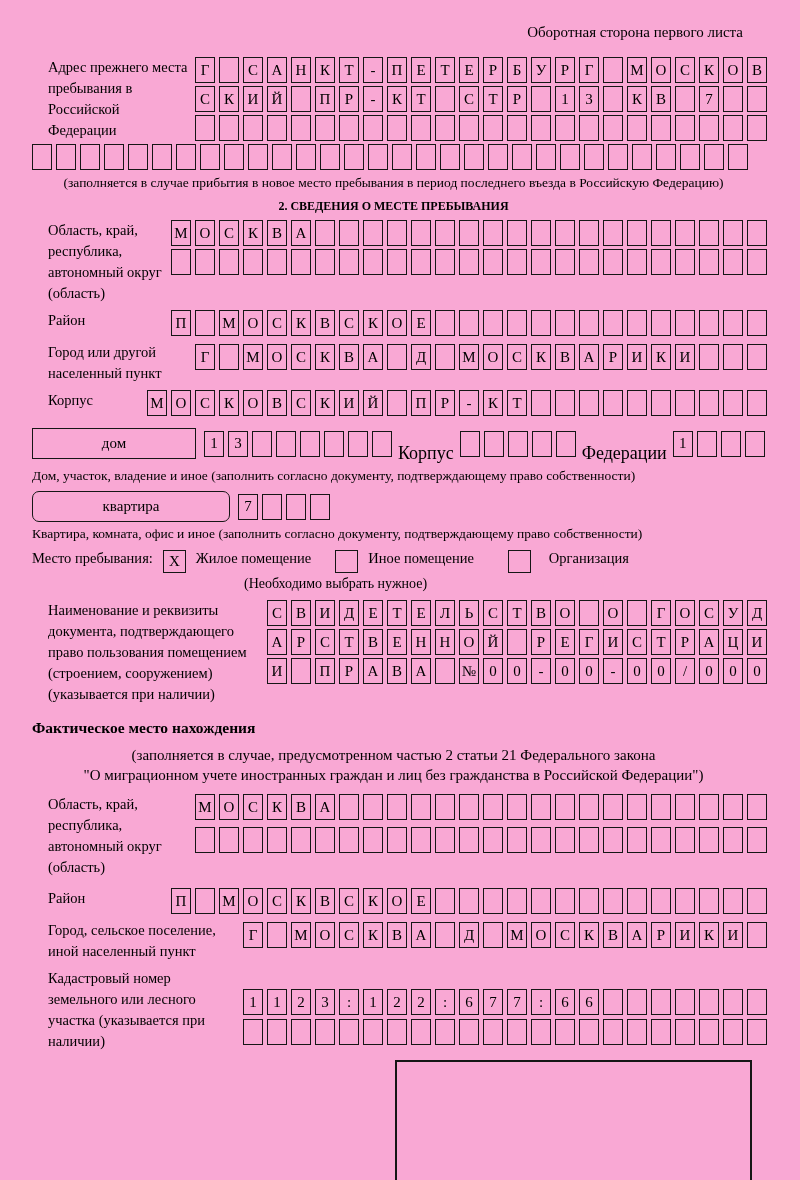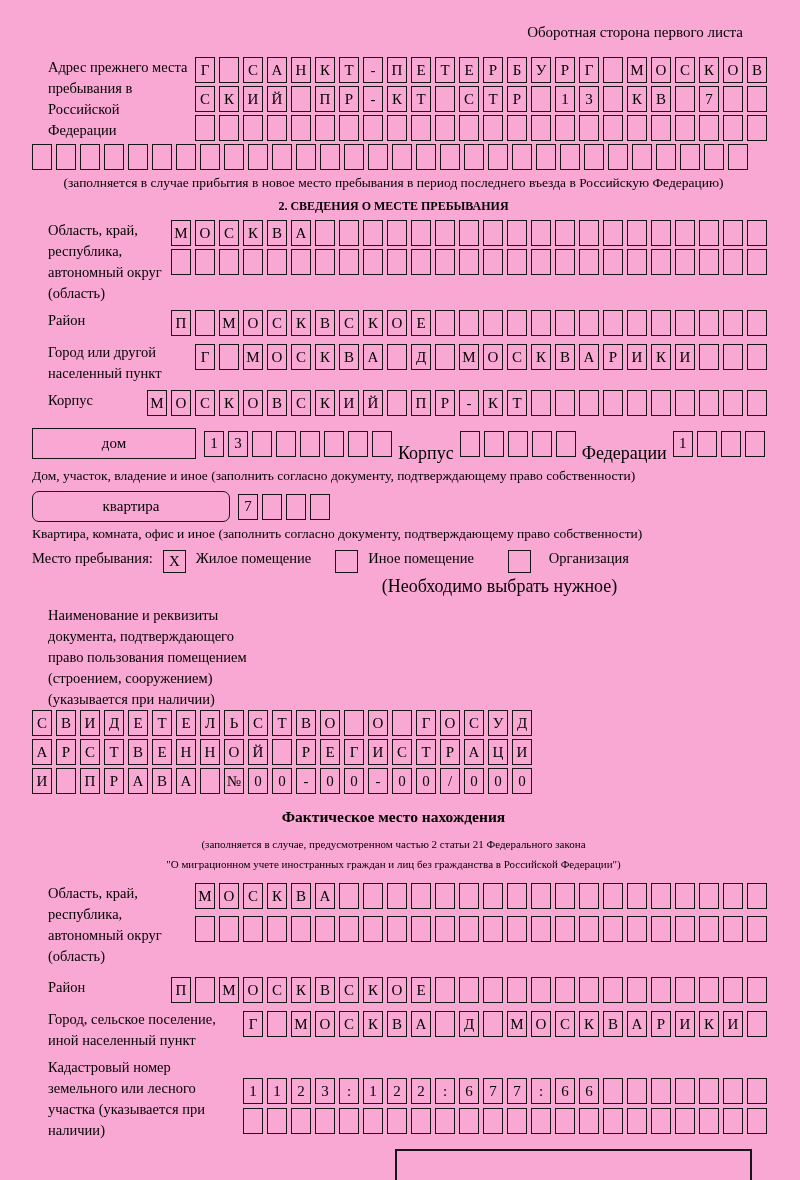--- a/index.html
+++ b/index.html
@@ -44,24 +44,24 @@
   .box-kv{ width:198px; margin-right:8px;border-radius:7px; }
   .inline-lbl{ font-size:18px; padding:0 6px; white-space:nowrap;margin-top:20px; }
   .sub-note{ font-size:13.5px; margin-top:4px; }
 
   .stay-row{ display:flex; margin-top:8px; font-size:14.5px; }
   .chk{
     flex:none; width:23px; height:23px; box-sizing:border-box;
     border:1.5px solid #161616; display:flex; align-items:center; justify-content:center;
     font-size:15px; margin:0 10px;
   }
-  .stay-note{ font-size:18px; margin:3px 0 0 212px;text-align:center; }
-
-  .fact-title{ text-align:center; font-weight:bold; font-size:15.5px; margin-top:14px; }
-  .fact-note{ text-align:center; font-size:11px; line-height:20px; margin-top:8px; }
+  .stay-note{ font-size:14px; margin:3px 0 0 212px; }
+
+  .fact-title{ text-align:left; font-weight:bold; font-size:15.5px; margin-top:14px; }
+  .fact-note{ text-align:center; font-size:15px; line-height:20px; margin-top:8px; }
 
   .stamp-wrap{ width:357px; margin-left:auto; margin-right:3px; margin-top:8px; }
   .stamp-box{ box-sizing:border-box; width:357px; height:178px; border:2px solid #161616; }
 </style>
 </head>
 <body>
 
 <div class="page">
 
   <div class="hdr-note">Оборотная сторона первого листа</div>
@@ -383,21 +383,21 @@
     <span>Место пребывания:</span>
     <span class="chk">X</span>
     <span>Жилое помещение</span>
     <span class="chk" style="margin-left:24px;"></span>
     <span>Иное помещение</span>
     <span class="chk" style="margin-left:34px;"></span>
     <span style="margin-left:8px;">Организация</span>
   </div>
   <div class="stay-note">(Необходимо выбрать нужное)</div>
 
-  <div class="block" style="margin-top:8px;flex-direction:column;">
+  <div class="block" style="margin-top:8px;">
     <div class="lbl w219">Наименование и реквизиты документа, подтверждающего право пользования помещением (строением, сооружением) (указывается при наличии)</div>
     <div class="cellcol">
       <div class="cells">
           <div class="cell">С</div>
           <div class="cell">В</div>
           <div class="cell">И</div>
           <div class="cell">Д</div>
           <div class="cell">Е</div>
           <div class="cell">Т</div>
           <div class="cell">Е</div>

